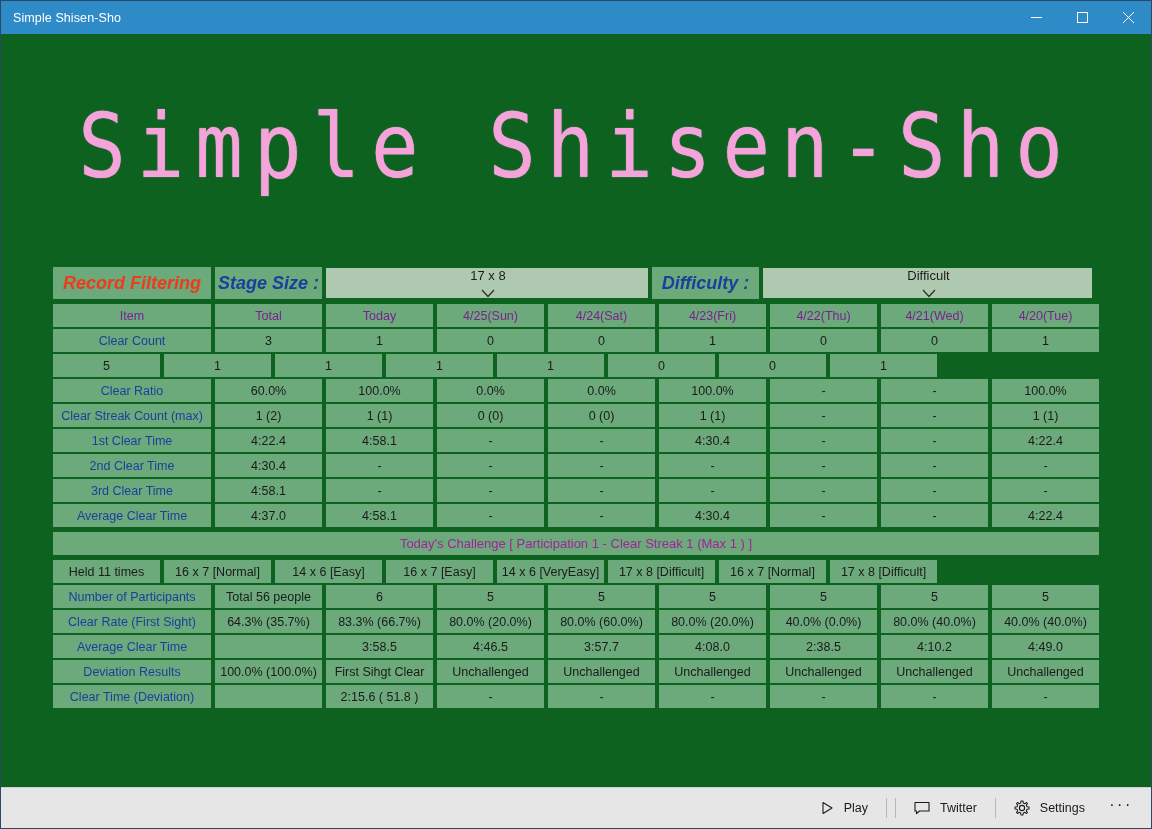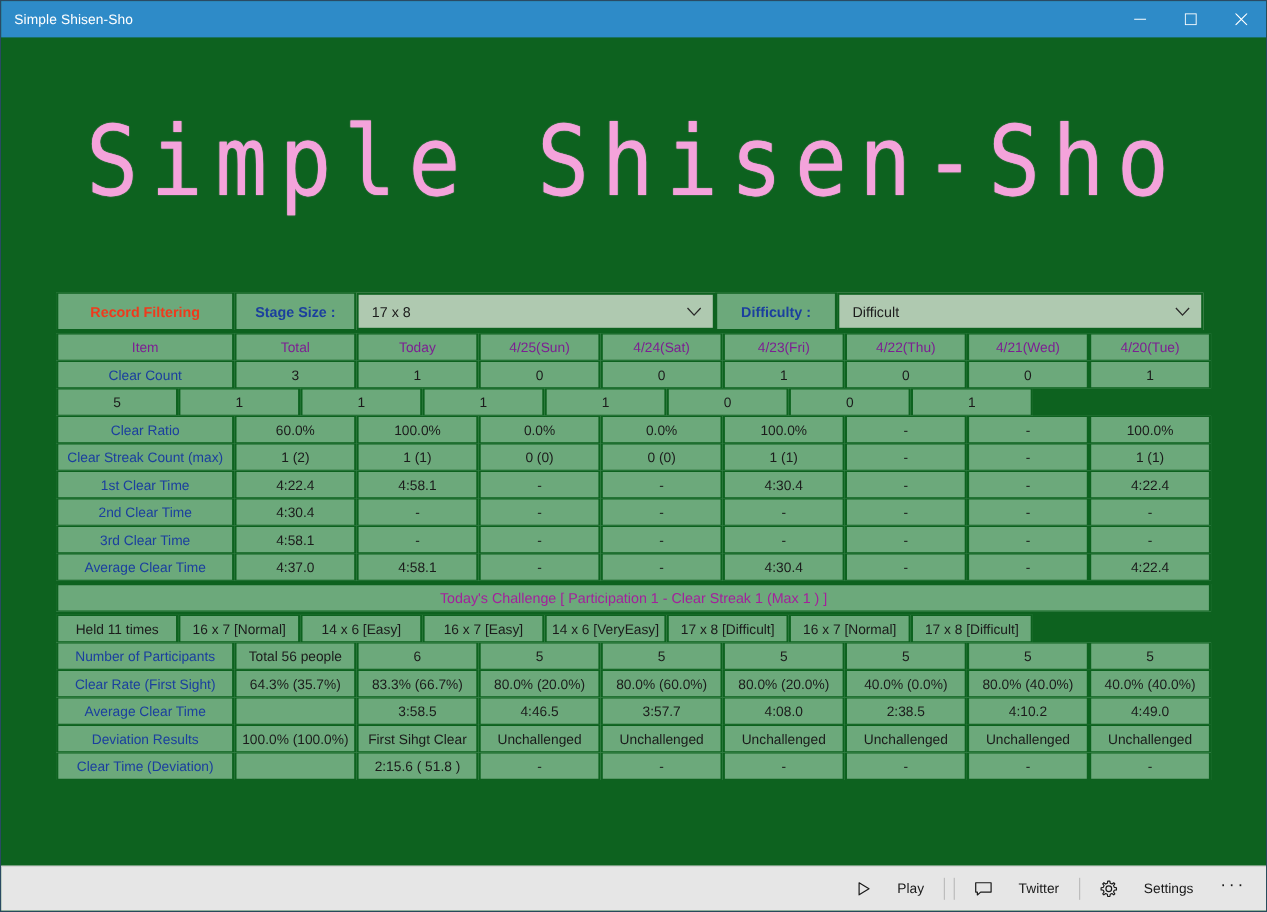--- a/index.html
+++ b/index.html
@@ -98,31 +98,32 @@
   .cell.lbl { color: #1b3f9e; }
   .cell.red { color: #ef3a1c; font-weight: 600; }
   .cell.navy { color: #1b3f9e; font-weight: 600; }
 
   
   .c-item  { width: 162px; }
   .c-total { width: 111px; }
   .c-day   { width: 111px; }
 
   
-  #filterrow .cell { height: 34px; font-size: 13px; }
+  #filterrow .cell { height: 34px; font-size: 18px; font-style: italic; }
   .combo {
     background: #afc9b0;
     border: 2px solid #0d621f;
     height: 34px;
     display: flex;
     align-items: center;
     justify-content: space-between;
     padding: 0 10px 0 12px;
     font-size: 13px;
     color: #1c1c1c;
+    flex-direction: column;
   }
   .combo .chev { color: #2a2a2a; display: flex; align-items: center; }
   #combo-size { width: 326px; }
   #combo-diff { width: 333px; }
   .c-difflabel { width: 111px; }
 
   
   #challenge-banner {
     width: 1050px;
     height: 25px;
@@ -149,21 +150,21 @@
     display: flex;
     align-items: center;
     justify-content: flex-end;
     padding-right: 8px;
     position: relative;
     z-index: 5;
   }
   .cmd-item {
     display: flex;
     align-items: center;
-    gap: 24px;
+    gap: 10px;
     padding: 0 14px;
     height: 37px;
     font-size: 12.5px;
     color: #1a1a1a;
     white-space: nowrap;
   }
   .cmd-sep {
     width: 1px;
     height: 20px;
     background: #b8b8b8;

